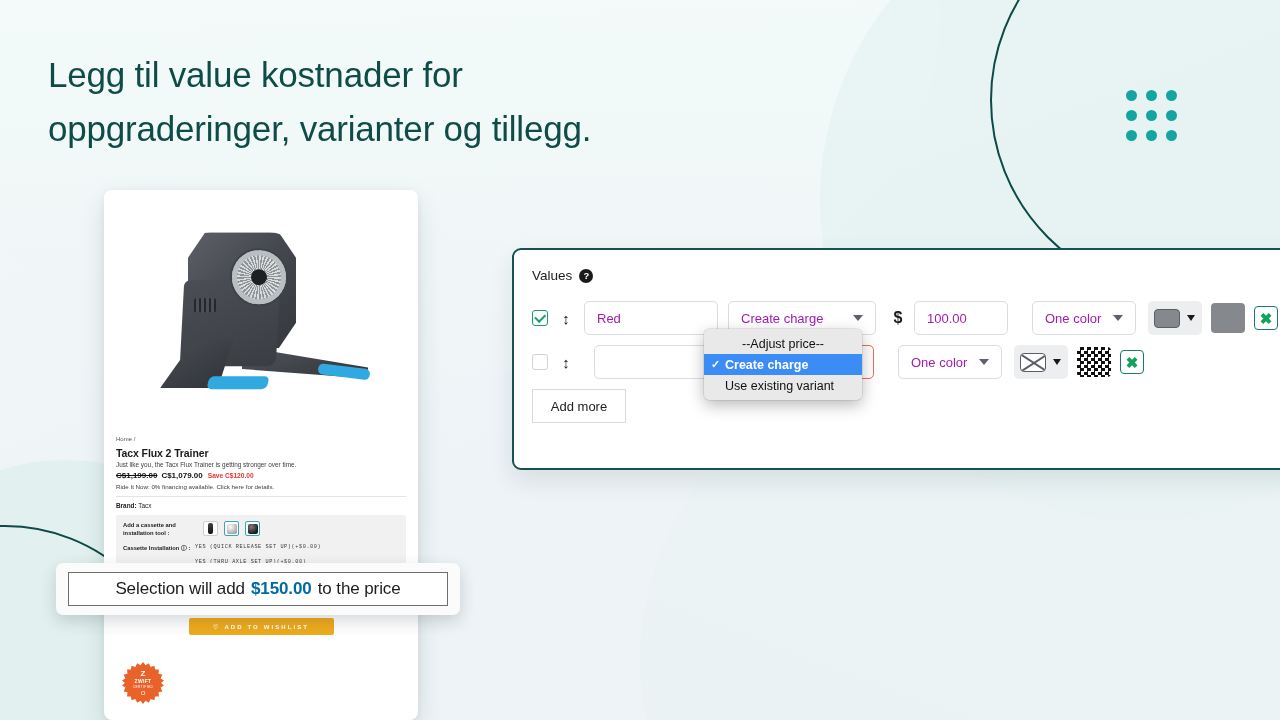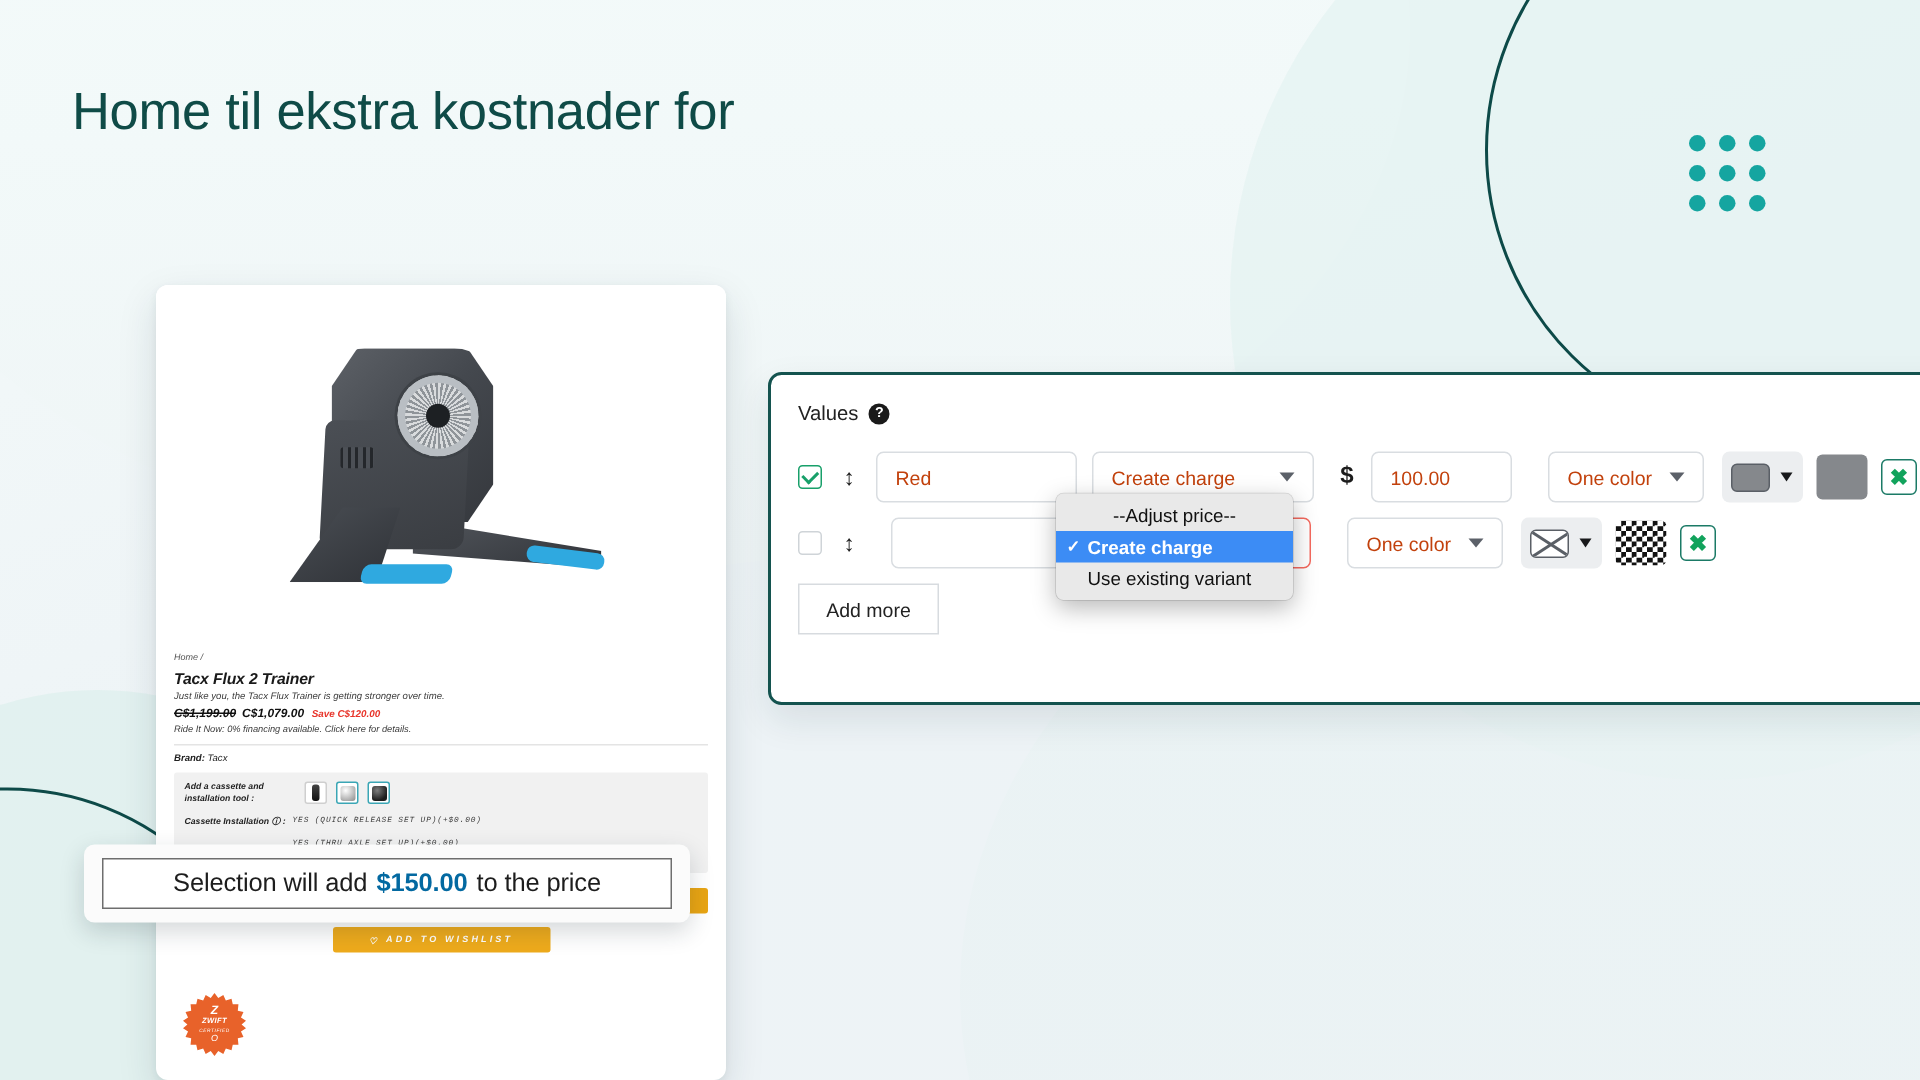--- a/index.html
+++ b/index.html
@@ -120,27 +120,26 @@
     font-weight: 400;
     letter-spacing: -0.2px;
   }
   .headline span { display: block; }
 
   
   .product-card {
     position: absolute;
     left: 104px;
     top: 190px;
-    width: 380px;
+    width: 314px;
     height: 530px;
     background: #ffffff;
     border-radius: 8px;
     box-shadow: 0 10px 26px rgba(20,50,60,.13), 0 2px 6px rgba(20,50,60,.07);
     overflow: hidden;
-    font-style: italic;
   }
 
   .pc-photo {
     position: relative;
     height: 238px;
     background: #ffffff;
   }
 
   
   .trainer { position: absolute; left: 50%; top: 50%; transform: translate(-50%,-46%); width: 230px; height: 180px; }
@@ -360,21 +359,21 @@
   }
 
   .inp {
     height: 34px;
     border: 1px solid #d9dde1;
     border-radius: 5px;
     background: #fff;
     display: flex; align-items: center;
     padding: 0 12px;
     font-size: 13px;
-    color: #c2410c;
+    color: #a21caf;
   }
   .inp.ph { color: #9aa2aa; }
   .inp.err { border: 1.6px solid #f4695e; }
 
   .w-value { width: 134px; flex: none; }
   .w-type { width: 148px; flex: none; margin-left: 10px; justify-content: space-between; }
   .w-price { width: 94px; flex: none; }
   .w-color { width: 104px; flex: none; margin-left: 24px; justify-content: space-between; }
 
   .caret {
@@ -507,21 +506,22 @@
       <i></i>
       <i></i>
       <i></i>
       <i></i>
       <i></i>
       <i></i>
       <i></i>
   </div>
 
   <div class="headline">
-    <span>Home til ekstra kostnader for</span>
+    <span>Legg til value kostnader for</span>
+    <span>oppgraderinger, varianter og tillegg.</span>
   </div>
 
   <div class="product-card">
 
     <div class="pc-photo">
       <div class="trainer">
         <div class="tr-leg-right"></div>
         <div class="tr-body"></div>
         <div class="tr-body2"></div>
         <div class="tr-vent"></div>

